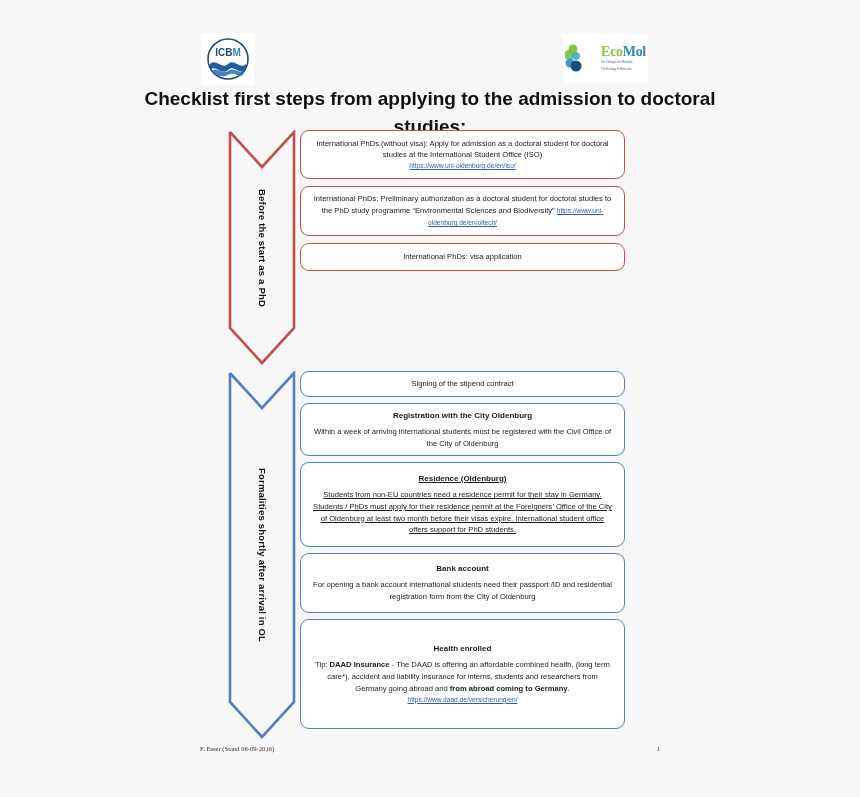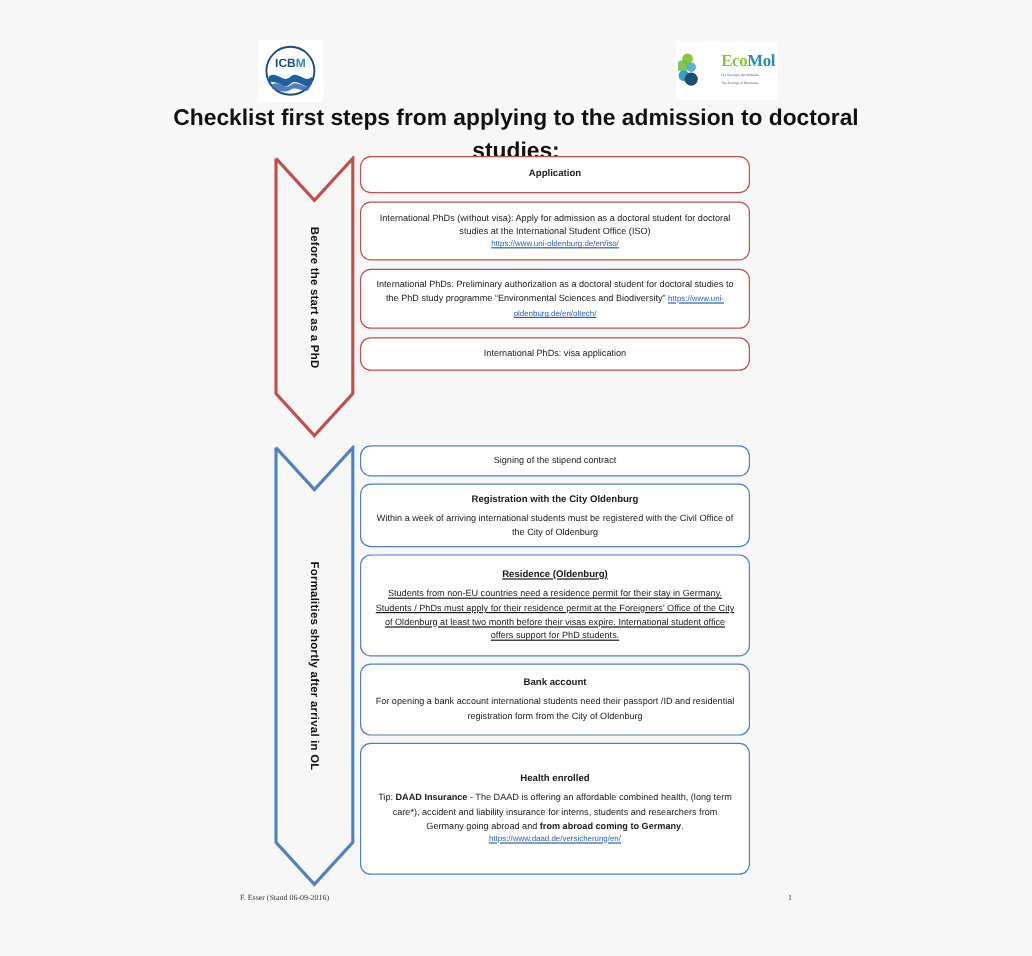--- a/index.html
+++ b/index.html
@@ -25,21 +25,21 @@
 
   
   .logos {
     position: absolute;
     left: 0; top: 33px;
     width: 860px;
     height: 52px;
   }
   .logo-icbm {
     position: absolute;
-    left: 215px; top: 0;
+    left: 201px; top: 0;
     width: 54px; height: 52px;
     background: #ffffff;
     display: flex;
     align-items: center;
     justify-content: center;
   }
   .logo-ecomol {
     position: absolute;
     left: 563px; top: 1px;
     width: 85px; height: 49px;
@@ -225,23 +225,20 @@
       <div class="arrow-col">
         <svg class="arrow-svg" viewBox="0 0 68 235" preserveAspectRatio="none">
           <polyline points="2,2 2,198 34,233 66,198 66,2 34,37 2,2" fill="none" stroke="#c0504d" stroke-width="2.6" stroke-linejoin="miter" vector-effect="non-scaling-stroke"></polyline>
         </svg>
         <div class="arrow-label">
           <span>Before the start as a PhD</span>
         </div>
       </div>
       <div class="boxes">
 
-        <div class="box red" style="height:31px;margin-bottom:7px;">
-          <div class="hdr only">Application</div>
-        </div>
 
 
         <div class="box red" style="height:49px;margin-bottom:7px;">
           <p>International PhDs (without visa): Apply for admission as a doctoral student for doctoral studies at the International Student Office (ISO)</p>
           <a class="lnk block" href="#">https://www.uni-oldenburg.de/en/iso/</a>
         </div>
 
         <div class="box red" style="height:50px;margin-bottom:7px;">
           <p><span>International PhDs: Preliminary authorization as a doctoral student for doctoral studies to the PhD study programme “Environmental Sciences and Biodiversity” </span><a class="lnk" href="#">https://www.uni-oldenburg.de/en/oltech/</a></p>
         </div>

